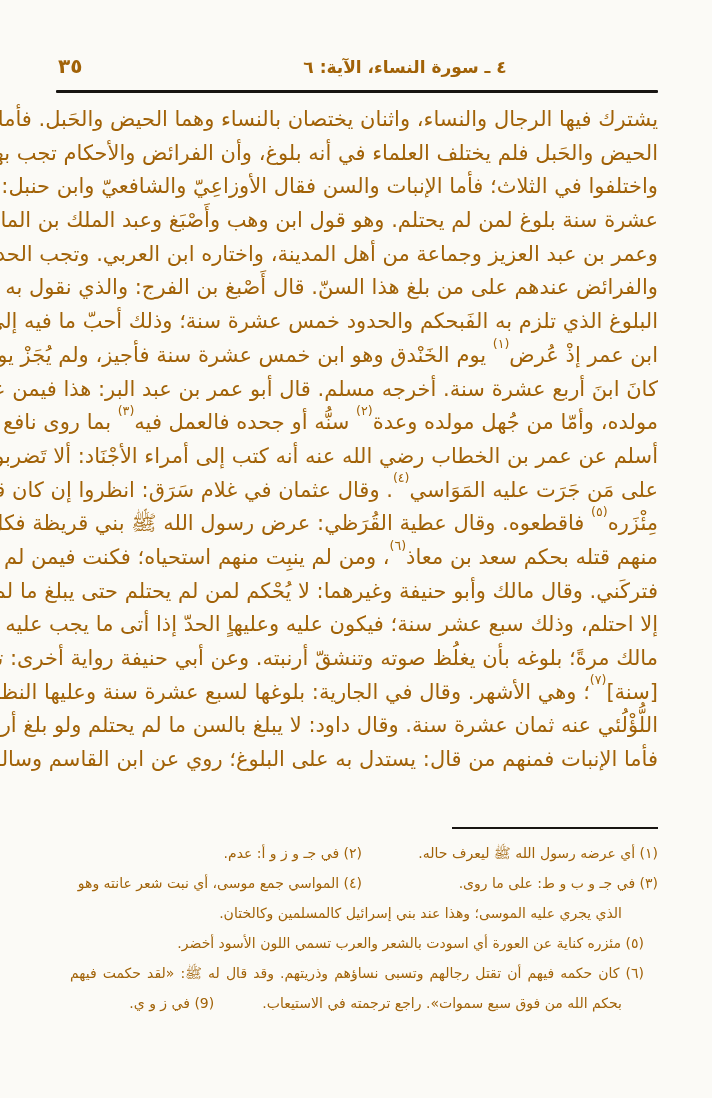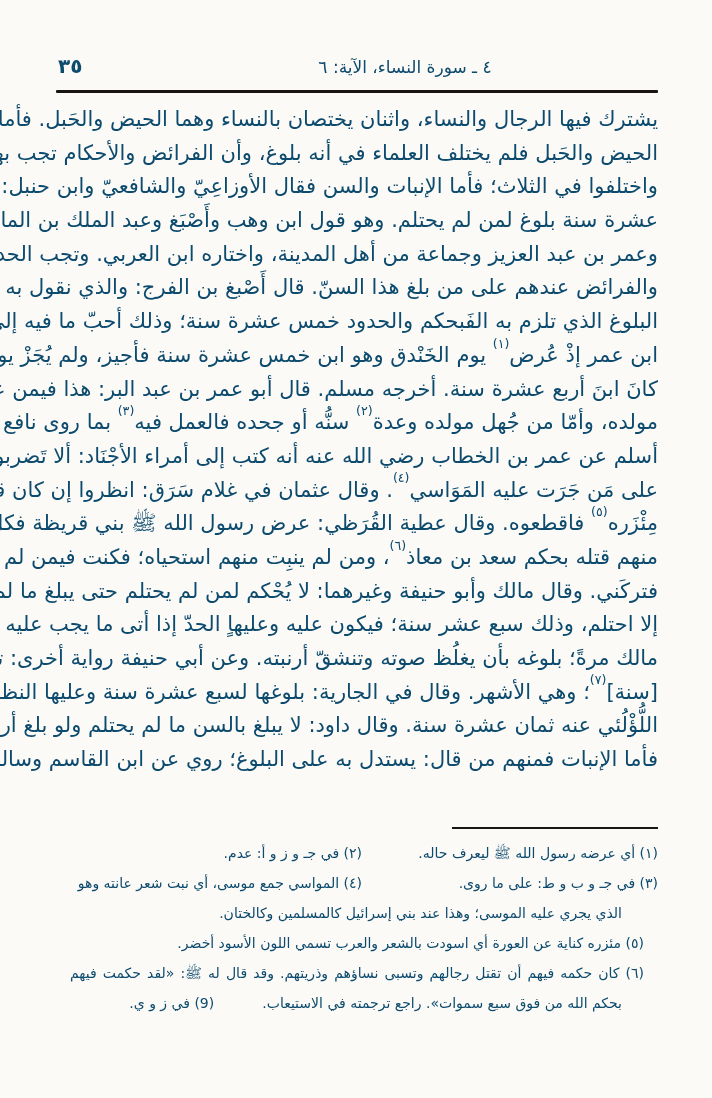--- a/index.html
+++ b/index.html
@@ -3,35 +3,35 @@
 <meta charset="utf-8">
 <style>
   html,body{margin:0;padding:0;background:#e8e6e0;}
   .page{
     position:relative;
     width:712px;height:1098px;
     margin:0 auto;
     background:#fbfaf6;
     direction:rtl;
     font-family:"DejaVu Sans",sans-serif;
-    color:#0c4a6e;
+    color:#a16207;
     box-sizing:border-box;
     padding:52px 54px 0 56px;
     overflow:hidden;
   }
   
   .hdr{position:relative;height:30px;}
   .pagenum{
     position:absolute;left:2px;top:2px;
     font-size:20px;font-weight:bold;letter-spacing:1px;
   }
   .title{
     position:absolute;left:50%;top:5px;
     transform:translateX(calc(-50% + 48px));
-    font-size:17px;font-weight:normal;white-space:nowrap;
+    font-size:17px;font-weight:bold;white-space:nowrap;
   }
   .rule{
     margin-top:8px;
     height:3px;background:#181512;
     border-radius:1px;
   }
   
   .body{margin-top:10px;}
   .bl{
     font-size:21px;

